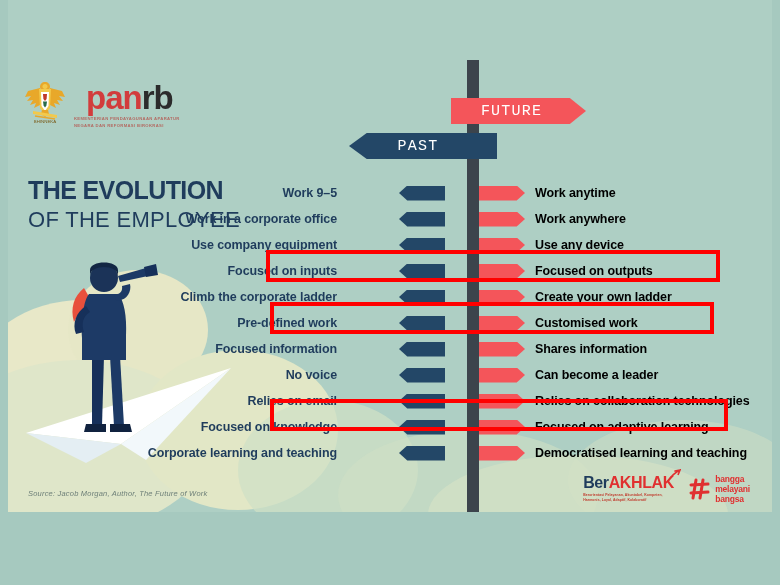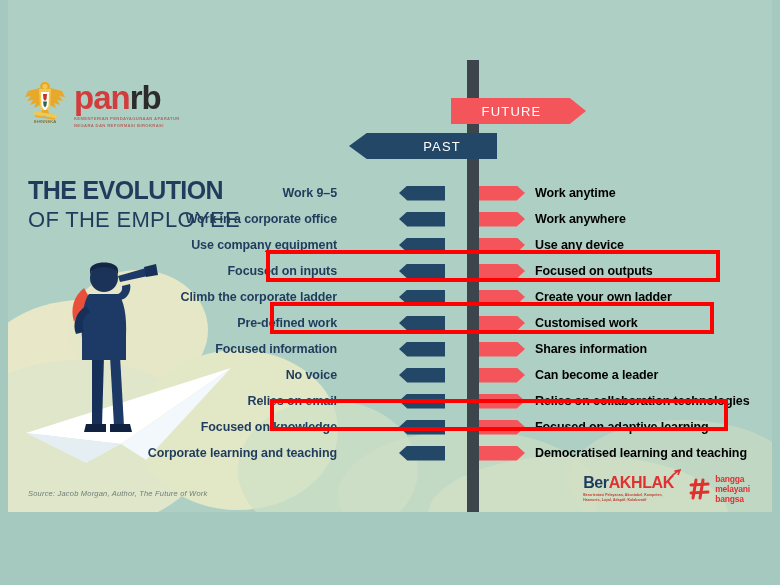--- a/index.html
+++ b/index.html
@@ -24,49 +24,49 @@
   .cloud.c5{left:230px;top:400px;width:180px;height:140px;background:#cfe0c6;opacity:.75;}
   .cloud.c6{left:330px;top:430px;width:260px;height:130px;background:#cfdfc4;opacity:.6;}
   .cloud.c7{left:560px;top:420px;width:230px;height:120px;background:#cfdfc4;opacity:.55;}
   .cloud.c8{left:420px;top:455px;width:300px;height:120px;background:#d7e2c6;opacity:.6;}
 
   
   .logo{position:absolute;left:14px;top:78px;display:flex;align-items:flex-start;}
   .garuda{width:46px;height:52px;position:relative;flex:0 0 auto;margin-right:6px;}
   .logo-text{padding-top:4px;}
   .wordmark{font-size:33px;font-weight:bold;letter-spacing:-1px;line-height:.95;}
-  .wordmark .pan{color:#d23c3c;}
+  .wordmark .pan{color:#d23c3c;margin-left:12px;}
   .wordmark .rb{color:#2b2b2b;}
   .ministry{
     font-size:4.2px;line-height:1.55;color:#b36a62;font-weight:bold;
     letter-spacing:.35px;margin-top:3px;text-transform:uppercase;
     max-width:115px;
   }
 
   
   .title-block{position:absolute;left:20px;top:178px;color:#1f3c5c;}
   .title-1{font-size:25px;font-weight:bold;letter-spacing:-.6px;line-height:1;}
   .title-2{font-size:22px;font-weight:normal;letter-spacing:.3px;line-height:1.25;margin-top:3px;}
 
   
   .illus{position:absolute;left:18px;top:248px;width:230px;height:230px;}
 
   
   .pole{position:absolute;left:459px;top:60px;width:12px;height:452px;background:#3c444c;}
   .sign{position:absolute;height:26px;display:flex;align-items:center;color:#ffffff;
-        font-size:13px;letter-spacing:1.2px;}
+        font-size:15px;letter-spacing:1.2px;font-family:Liberation Mono, monospace;}
   .sign-future{
     left:443px;top:98px;width:135px;background:#f4555a;
     clip-path:polygon(0 0,88% 0,100% 50%,88% 100%,0 100%);
     justify-content:center;padding-right:14px;box-sizing:border-box;
   }
   .sign-past{
     left:341px;top:133px;width:148px;background:#234767;
     clip-path:polygon(12% 0,100% 0,100% 100%,12% 100%,0 50%);
-    justify-content:flex-end;padding-left:26px;padding-right:36px;box-sizing:border-box;
+    justify-content:center;padding-left:26px;padding-right:36px;box-sizing:border-box;
   }
 
   
   .rows{position:absolute;left:0;top:180px;width:764px;}
   .row{
     position:relative;height:26px;display:flex;align-items:center;
   }
   .left-label{
     position:absolute;right:435px;width:330px;text-align:right;
     color:#1f3c5c;font-size:12.5px;font-weight:bold;letter-spacing:-.1px;white-space:nowrap;

